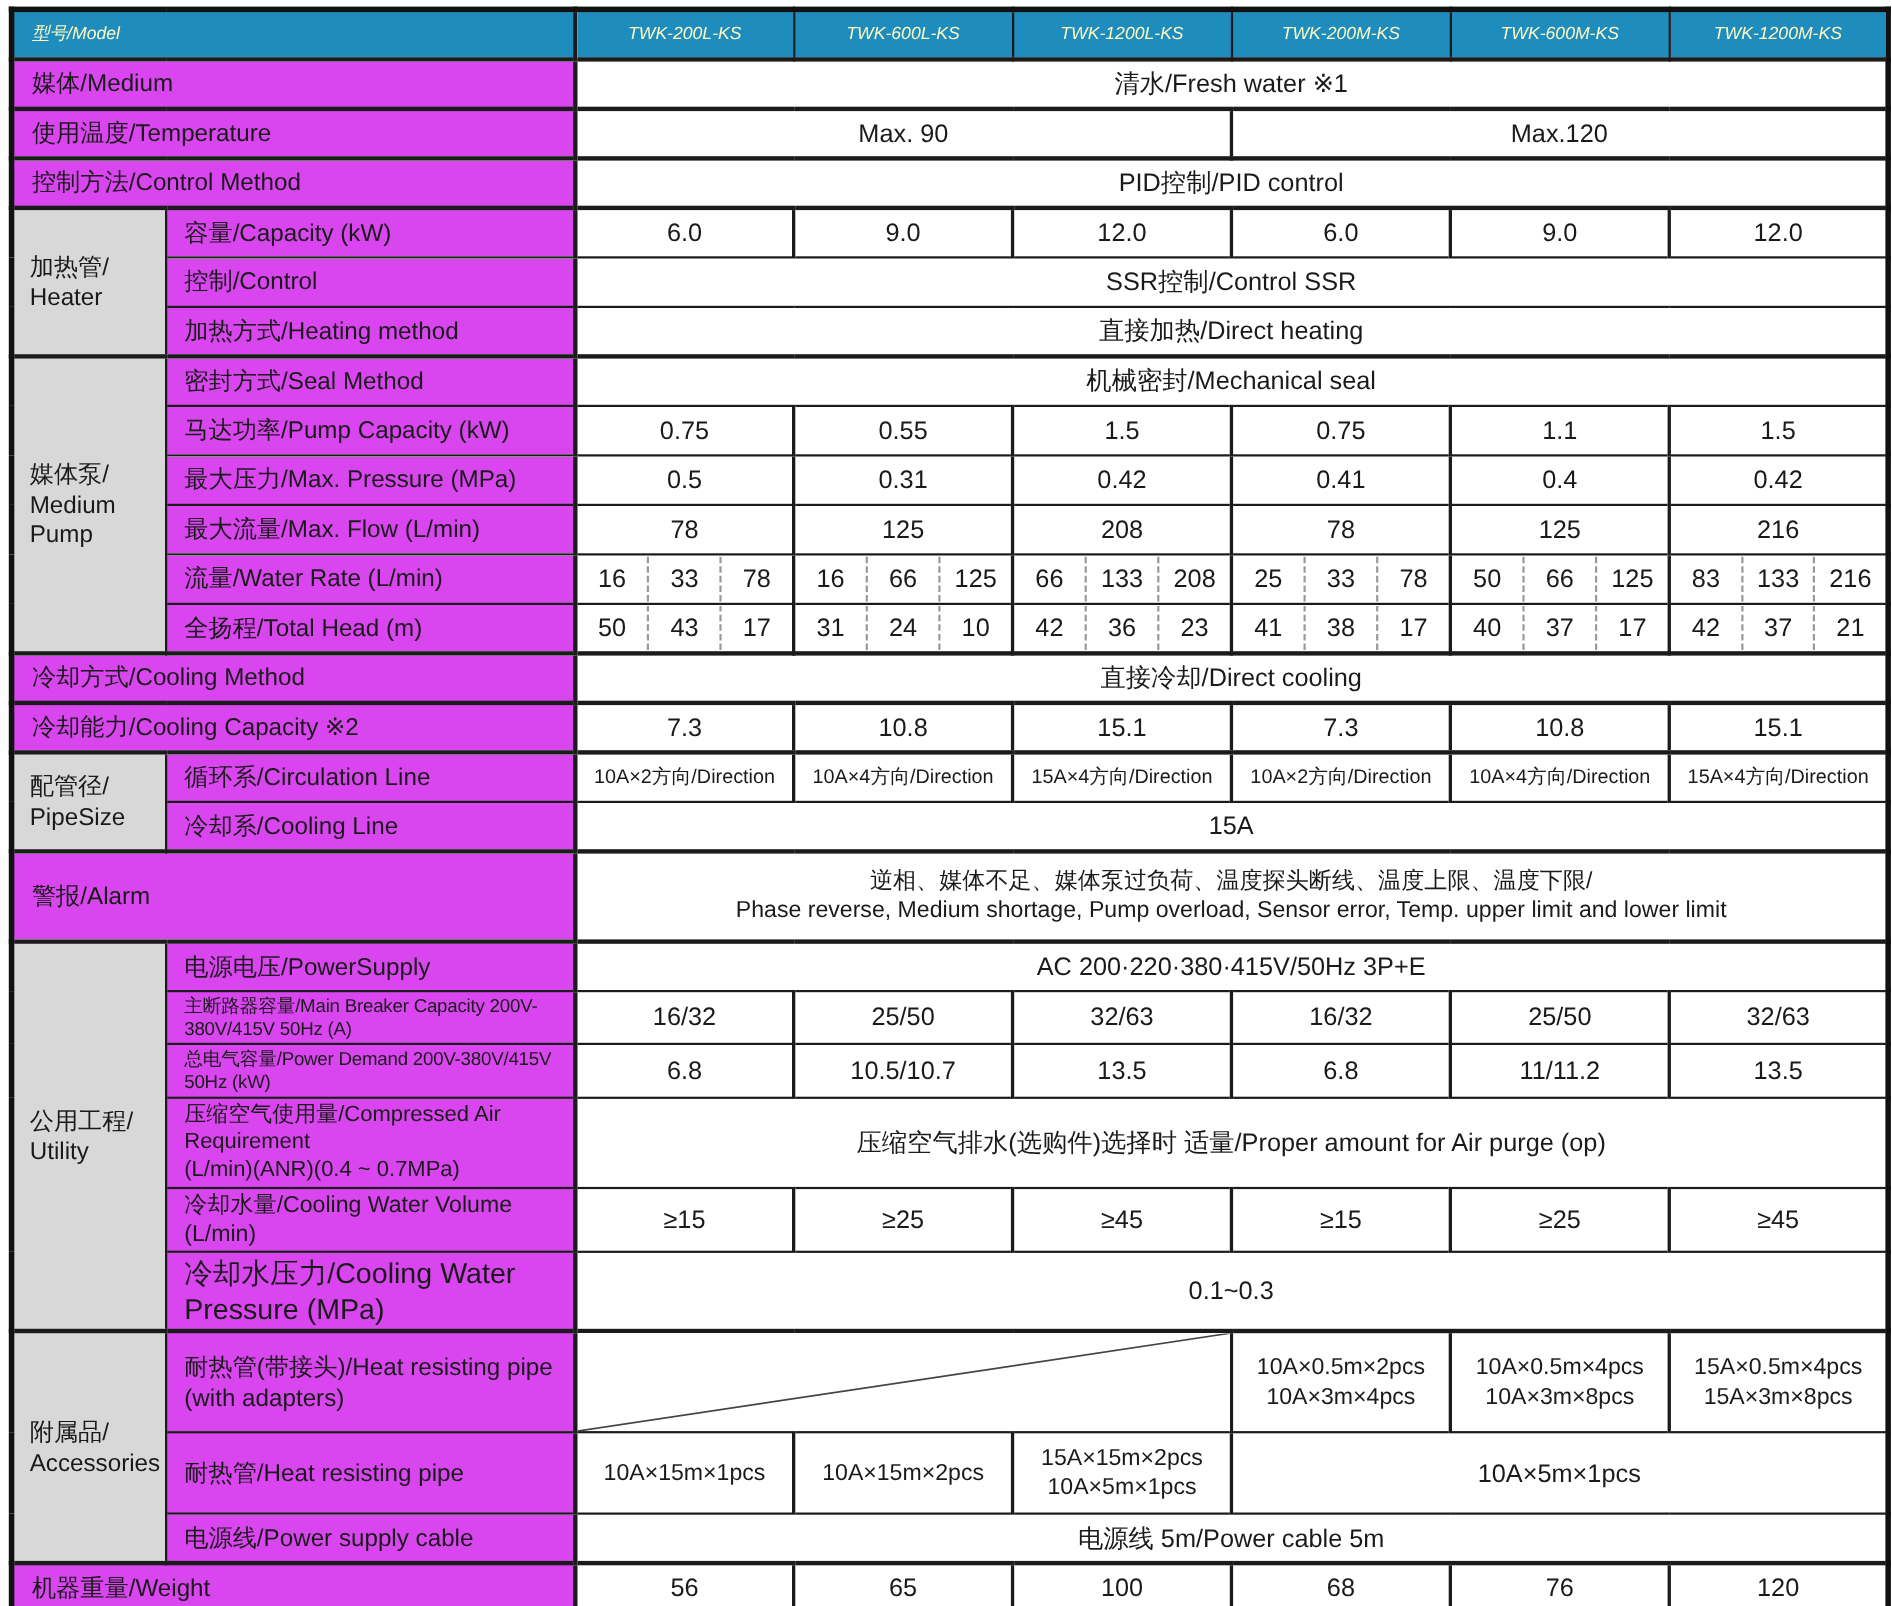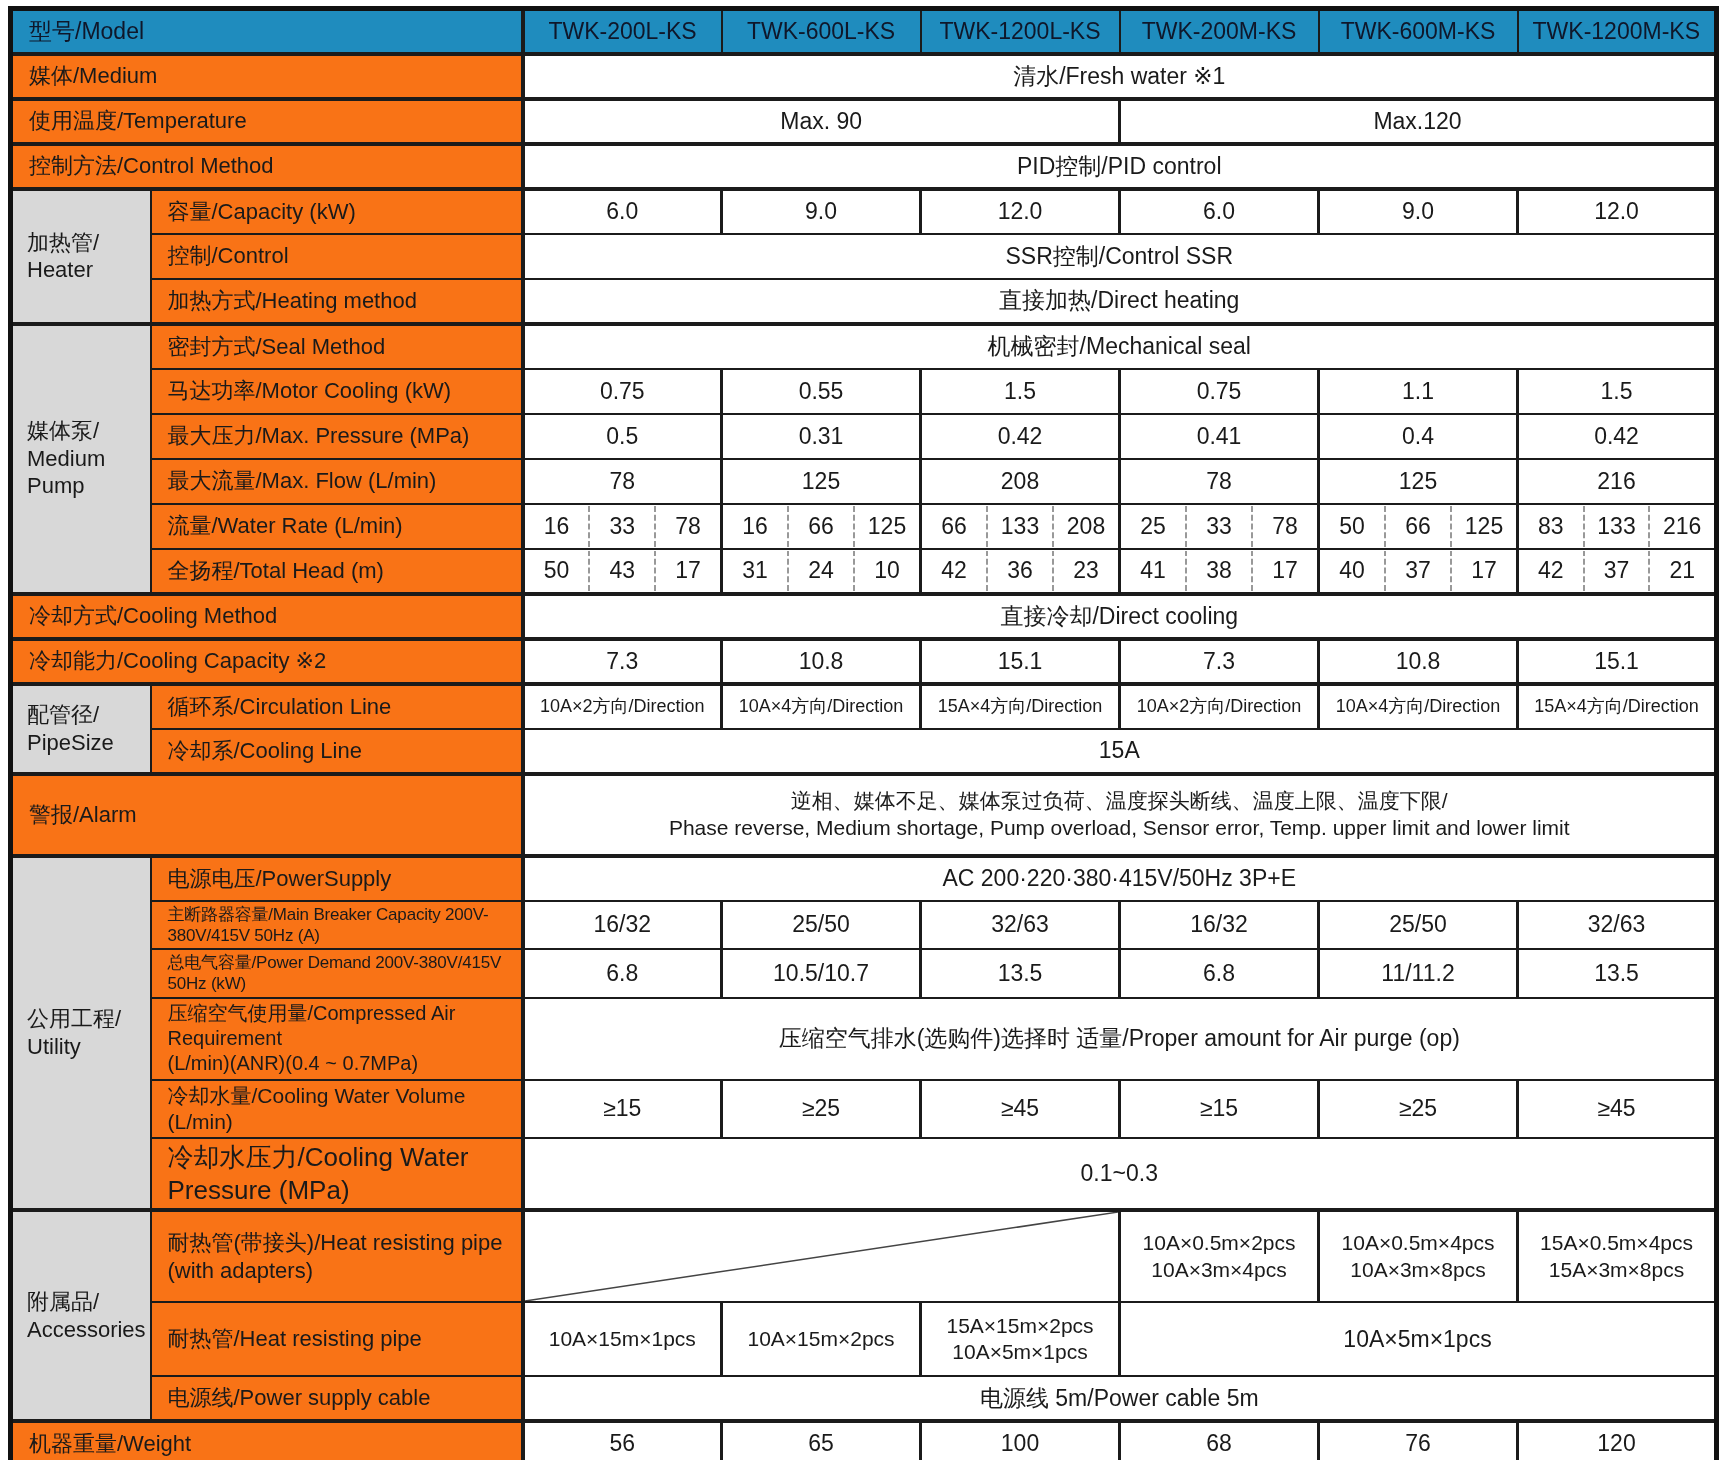--- a/index.html
+++ b/index.html
@@ -4,23 +4,23 @@
 <style>
   html,body{margin:0;padding:0;background:#ffffff;}
   body{width:1720px;height:1460px;font-family:"Liberation Sans","DejaVu Sans",sans-serif;color:#1a1a1a;}
   table.spec{border-collapse:collapse;table-layout:fixed;width:1704px;margin:6px 8px;border:5px solid #111;}
   td{border:2px solid #1b1b1b;vertical-align:middle;white-space:pre-line;overflow:hidden;line-height:1.25;}
   tr{height:45px;}
   tr.t82{height:82px;}
   tr.t92{height:92px;}
   tr.t74{height:74px;}
   tr.sec > td{border-top-width:4px;}
-  td.hd{background:#1F8CBE;color:#0f172a;font-size:23px;font-weight:500;text-align:center;padding:0 4px;}
+  td.hd{background:#1F8CBE;color:#fef9c3;font-size:16px;font-weight:500;text-align:center;padding:0 4px;font-style:italic;}
   td.hd.first{text-align:left;padding-left:16px;}
-  td.lbl{background:#f97316;text-align:left;padding:2px 8px 2px 16px;font-size:22px;font-weight:500;}
+  td.lbl{background:#d946ef;text-align:left;padding:2px 8px 2px 16px;font-size:22px;font-weight:500;}
   td.glbl{background:#D8D8D8;text-align:left;padding:2px 8px 2px 14px;font-size:22px;font-weight:500;}
   td.d{background:#ffffff;text-align:center;font-size:23px;border-left-width:3px;border-right-width:3px;padding:0 4px;}
   td.vl{border-left-width:4px;}
   td.sm{font-size:17px;letter-spacing:-0.2px;}
   td.dsm{font-size:18px;padding:0 2px;}
   td.d2{font-size:21px;}
   td.trip{padding:0;border-radius:20px;}
   .triplet{display:flex;width:100%;height:100%;align-items:stretch;}
   .triplet span{flex:1;display:flex;align-items:center;justify-content:center;font-size:23px;height:41px;}
   .triplet span + span{border-left:2px dashed #999;}
@@ -93,21 +93,21 @@
 
   <tr class="sec">
     <td class="glbl" rowspan="6">媒体泵/
 Medium
 Pump</td>
     <td class="lbl">密封方式/Seal Method</td>
     <td class="d vl" colspan="6">机械密封/Mechanical seal</td>
   </tr>
 
   <tr>
-    <td class="lbl">马达功率/Motor Cooling  (kW)</td>
+    <td class="lbl">马达功率/Pump Capacity  (kW)</td>
     <td class="d vl">0.75</td>
     <td class="d">0.55</td>
     <td class="d">1.5</td>
     <td class="d">0.75</td>
     <td class="d">1.1</td>
     <td class="d">1.5</td>
   </tr>
 
   <tr>
     <td class="lbl">最大压力/Max. Pressure (MPa)</td>

